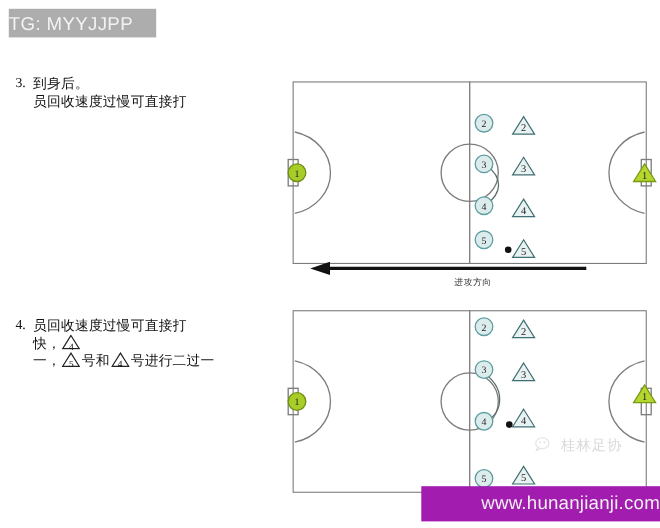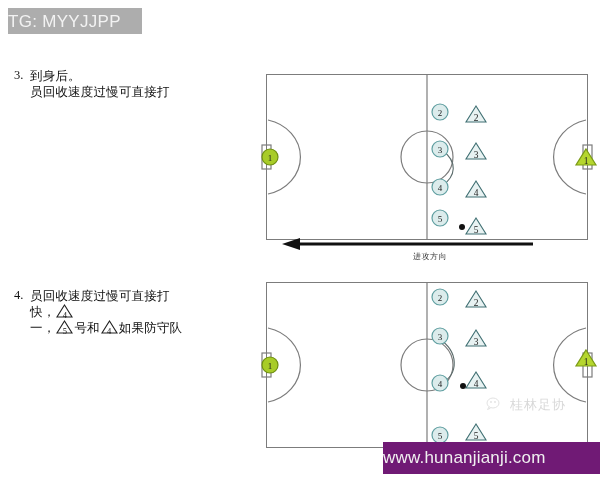--- a/index.html
+++ b/index.html
@@ -166,24 +166,24 @@
     color: #b9b9b9;
     font-family: "Liberation Serif", serif;
     letter-spacing: 1px;
   }
   #site-banner {
     position: absolute;
     left: 383px;
     top: 442px;
     width: 217px;
     height: 32px;
-    background: #701a75;
+    background: #a21caf;
     display: flex;
     align-items: center;
-    justify-content: flex-start;
+    justify-content: flex-end;
   }
   #site-banner span {
     color: #f0f0f0;
     font-family: "Liberation Sans", sans-serif;
     font-size: 17px;
     letter-spacing: .2px;
   }
 </style>
 </head>
 <body>
@@ -207,21 +207,21 @@
     <div>
       <span>快，</span><span class="inline-tri"><svg width="17" height="14" viewBox="0 0 17 14">
             <polygon points="8.5,1 16,13 1,13" fill="#ffffff" stroke="#222222" stroke-width="1.1"></polygon>
           </svg><span class="n">4</span></span>
     </div>
     <div>
       <span>一，</span><span class="inline-tri"><svg width="17" height="14" viewBox="0 0 17 14">
             <polygon points="8.5,1 16,13 1,13" fill="#ffffff" stroke="#222222" stroke-width="1.1"></polygon>
           </svg><span class="n">5</span></span><span>号和</span><span class="inline-tri"><svg width="17" height="14" viewBox="0 0 17 14">
             <polygon points="8.5,1 16,13 1,13" fill="#ffffff" stroke="#222222" stroke-width="1.1"></polygon>
-          </svg><span class="n">4</span></span><span>如果防守队</span>
+          </svg><span class="n">4</span></span><span>号进行二过一</span>
     </div>
   </div>
 </div>
 
 <div class="pitch-wrap" id="pitch-1">
   <div class="pitch">
     <div class="outline"></div>
     <svg class="lines" width="322" height="166">
 
       <line x1="161" y1="0" x2="161" y2="166" stroke="#7c7c7c" stroke-width="1.2"></line>

